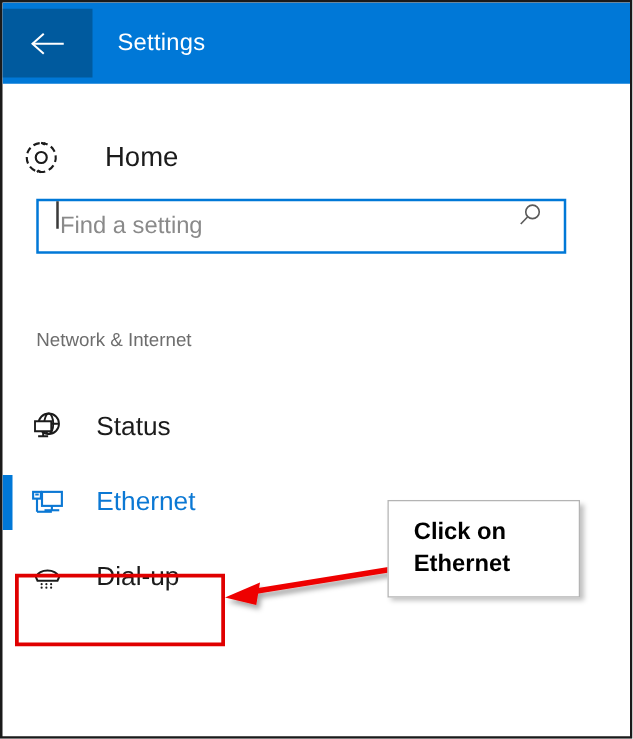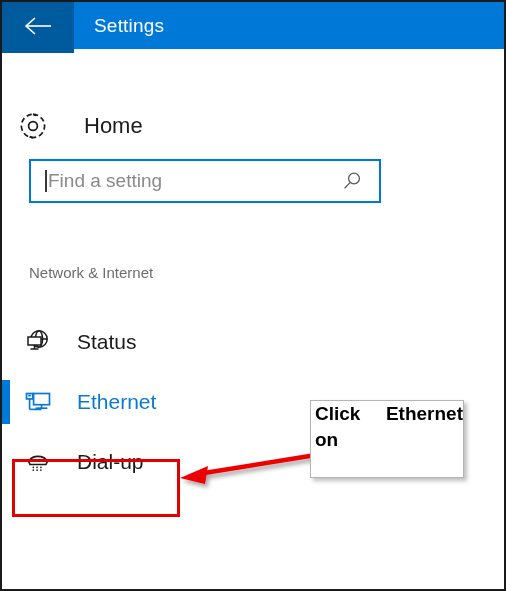--- a/index.html
+++ b/index.html
@@ -18,21 +18,21 @@
     background: #ffffff;
     box-sizing: border-box;
     border: 2px solid #1a1a1a;
   }
 
   
   .titlebar {
     position: absolute;
     left: 0; top: 0;
     width: 502px;
-    height: 47px;
+    height: 65px;
     background: #0078d7;
     display: flex;
     align-items: center;
   }
   .back-btn {
     width: 72px;
     height: 55px;
     background: #005a9e;
     display: flex;
     align-items: center;
@@ -70,27 +70,27 @@
     font-size: 22px;
     color: #1b1b1b;
     margin-left: 16px;
   }
 
   
   .search-box {
     position: absolute;
     left: 27px;
     top: 157px;
-    width: 352px;
+    width: 424px;
     height: 44px;
     box-sizing: border-box;
     border: 2px solid #0078d7;
     background: #ffffff;
     display: flex;
-    align-items: center;
+    align-items: flex-start;
     cursor: text;
   }
   .caret {
     width: 2px;
     height: 22px;
     background: #3a3a3a;
     margin-left: 14px;
     flex: none;
   }
   .search-input {
@@ -177,23 +177,23 @@
     position: absolute;
     left: 308px;
     top: 398px;
     width: 154px;
     height: 78px;
     box-sizing: border-box;
     background: #ffffff;
     border: 1px solid #b4b4b4;
     box-shadow: 3px 3px 4px rgba(0,0,0,0.25);
     display: flex;
-    flex-direction: row;
+    flex-direction: column;
     justify-content: center;
-    padding-left: 4px;
+    padding-left: 20px;
   }
   .callout-line {
     font-size: 19px;
     font-weight: bold;
     color: #000000;
     line-height: 26px;
   }
   .arrow-svg {
     position: absolute;
     left: 170px;

